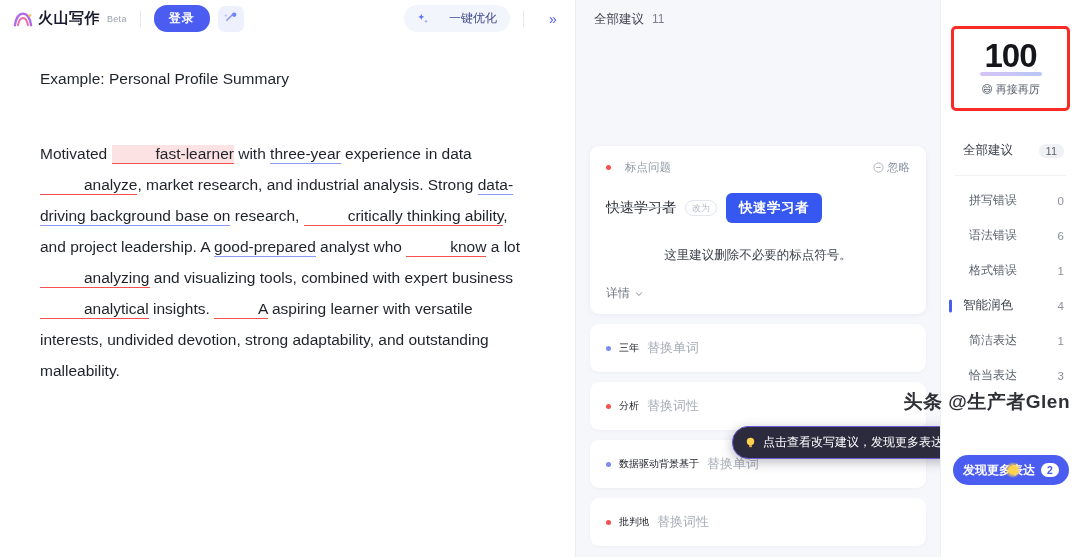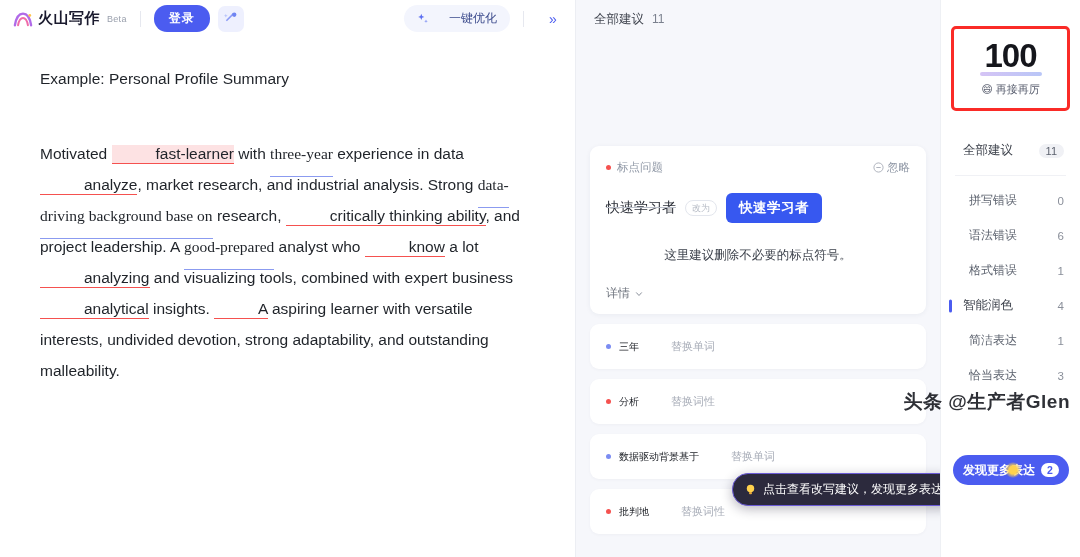--- a/index.html
+++ b/index.html
@@ -77,22 +77,21 @@
     color: #1f2329;
   }
   .u-red {
     border-bottom: 1.5px solid #f5514f;
     padding-bottom: 1px;
     padding-left: 44px;
   }
   .u-red.hl { background: #fde2e3; }
   .u-blue {
     border-bottom: 1.5px solid #8b9bf0;
-    padding-bottom: 14px;
-    font-family: Liberation Serif, serif;
+    padding-bottom: 1px;
   }
 
   
   .sug-pane {
     width: 364px; flex: 0 0 364px;
     height: 557px;
     background: #f6f7fb;
     position: relative;
     overflow: hidden;
   }
@@ -104,21 +103,21 @@
   .sug-header .cnt { color: #7b818e; font-size: 12px; }
   .sug-list { padding: 0 14px; }
 
   .card-expanded {
     background: #fff; border-radius: 9px;
     padding: 14px 16px 12px 16px;
     box-shadow: 0 1px 5px rgba(40,50,80,.06);
     margin-top: 108px;
   }
   .card-top { display: flex; align-items: center; }
-  .tag-row { display: flex; align-items: center; gap: 6px; }
+  .tag-row { display: flex; align-items: center; gap: 14px; }
   .dot { width: 5px; height: 5px; border-radius: 50%; background: #f5514f; }
   .dot.blue { background: #7b8cf2; }
   .tag-label { font-size: 11.5px; color: #9098a6; }
   .ignore-btn {
     margin-left: auto; display: flex; align-items: center; gap: 3px;
     font-size: 11.5px; color: #9098a6; cursor: pointer;
   }
   .replace-row {
     display: flex; align-items: center; gap: 9px;
     margin-top: 18px;
@@ -152,25 +151,25 @@
   .card-row {
     background: #fff;
     padding: 15px 16px;
     margin-top: 10px;
     border-radius: 9px;
     display: flex; align-items: center; gap: 8px;
     cursor: pointer;
     box-shadow: 0 1px 3px rgba(40,50,80,.04);
   }
   .row-word { font-size: 10px; color: #22252b; font-weight: 500; }
-  .row-tag { font-size: 11px; color: #a8adb8; margin-left: 24px; }
+  .row-tag { font-size: 13px; color: #a8adb8; }
 
   .tooltip {
     position: absolute;
-    left: 156px; top: 473px;
+    left: 156px; top: 426px;
     background: #2c2a3d;
     border-radius: 16px;
     padding: 7px 14px 7px 11px;
     display: flex; align-items: center; gap: 6px;
     font-size: 12px; color: #fff;
     box-shadow: 0 3px 12px rgba(20,16,40,.3);
     z-index: 40;
     white-space: nowrap;
     border: 1px solid #6b5bd6;
   }

